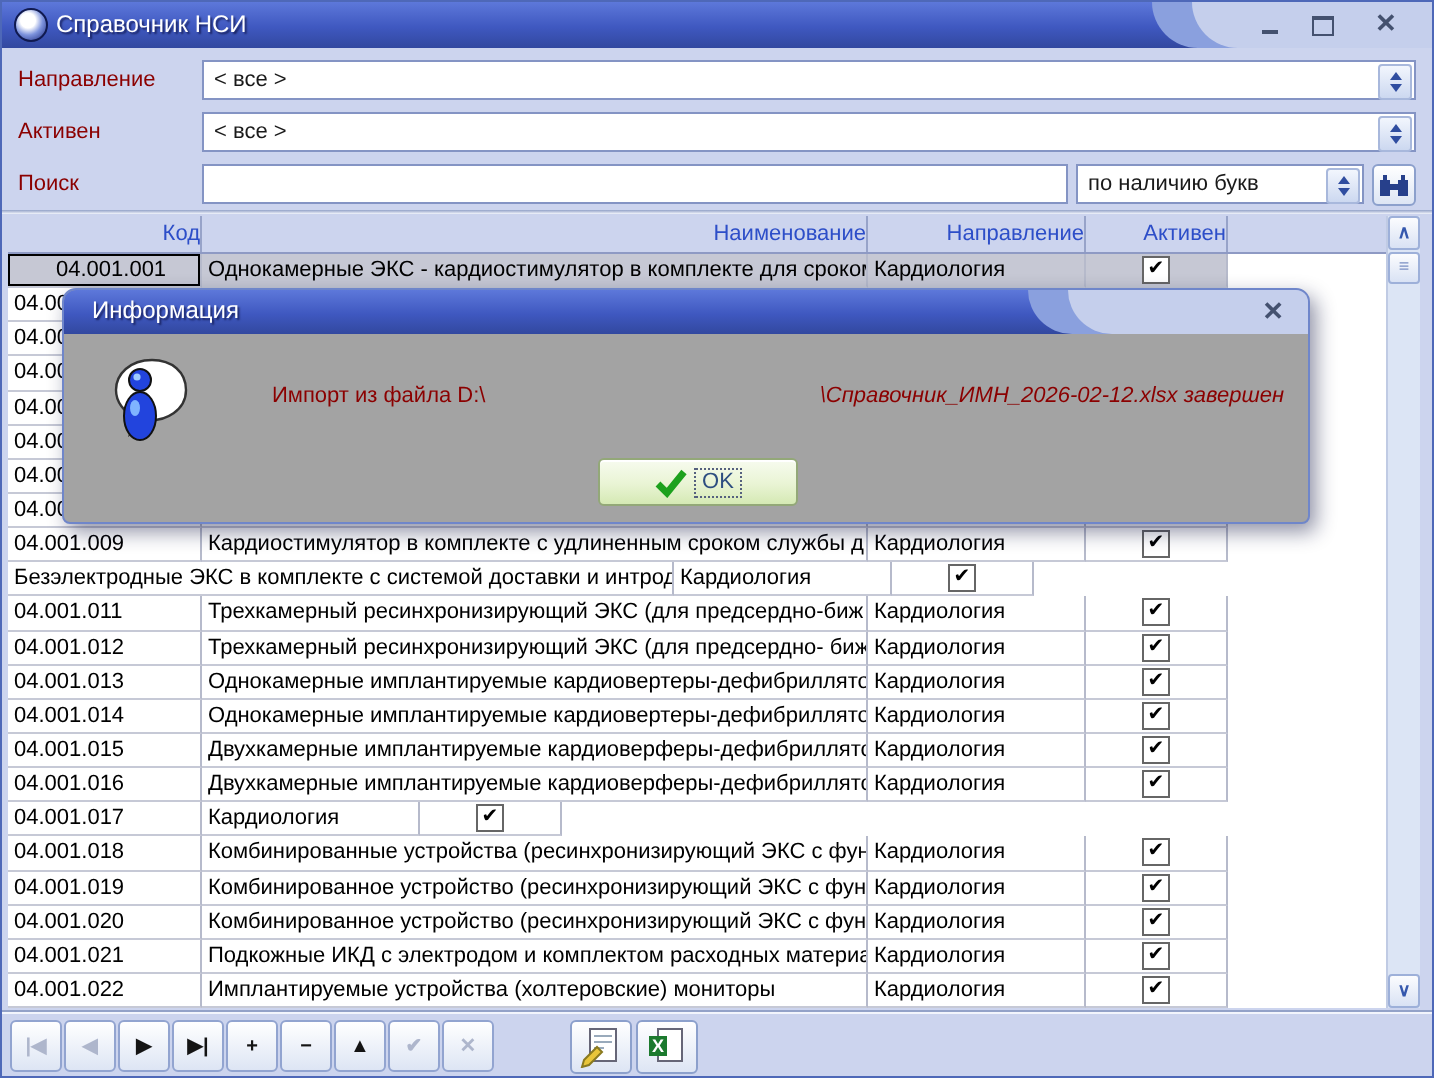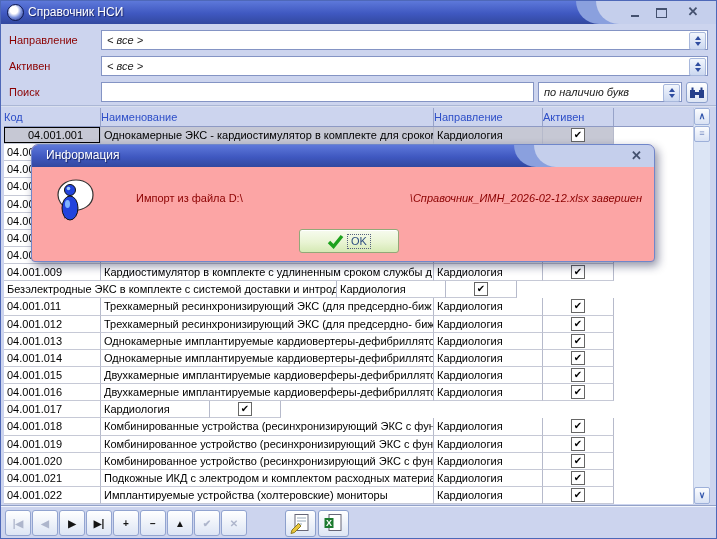--- a/index.html
+++ b/index.html
@@ -16,37 +16,37 @@
     border:1px solid #101a50;background:radial-gradient(circle at 40% 35%,#ffffff 0 28%,#7d93dd 55%,#16247a 100%);}
   .wtitle{position:absolute;left:27px;top:4px;color:#fff;font-size:12px;text-shadow:1px 1px 1px rgba(0,0,40,.6);white-space:nowrap;}
   .win-btn{position:absolute;top:4px;width:18px;height:15px;text-align:center;color:#44516f;cursor:default;}
   .wb-min{right:72px}.wb-max{right:46px}.wb-close{right:14px;font-size:13px;font-weight:bold;line-height:14px;}
   .wb-min i{display:block;width:8px;height:2px;background:#44516f;margin:10px auto 0;}
   .wb-max i{display:block;width:9px;height:7px;border:1px solid #44516f;border-top-width:2px;margin:3px auto 0;}
 
   
   .flabel{position:absolute;left:8px;color:#8b0000;}
   .combo{position:absolute;background:#fff;border:1px solid #8494c4;height:20px;box-sizing:border-box;
-    line-height:18px;padding-left:5px;color:#1a1a1a;white-space:nowrap;font-style:italic;}
+    line-height:18px;padding-left:5px;color:#1a1a1a;white-space:nowrap;}
   .spin{position:absolute;right:1px;top:1px;width:15px;height:16px;
     background:linear-gradient(180deg,#f2f6fd,#ccd8f0);border:1px solid #a8b8dc;border-radius:2px;
     display:flex;flex-direction:column;align-items:center;justify-content:center;gap:2px;}
   .tri-u{width:0;height:0;border-left:3px solid transparent;border-right:3px solid transparent;border-bottom:4px solid #2f4da0;}
   .tri-d{width:0;height:0;border-left:3px solid transparent;border-right:3px solid transparent;border-top:4px solid #2f4da0;}
   #search-input{position:absolute;left:100px;top:81px;width:433px;height:20px;border:1px solid #8494c4;
     box-sizing:border-box;padding:0 4px;font:11px "Liberation Sans",sans-serif;background:#fff;}
   .small-btn{box-sizing:border-box;border:1px solid #8ca0cc;border-radius:3px;
     background:linear-gradient(180deg,#ffffff,#dde5f4);display:flex;align-items:center;justify-content:center;}
   #binoc-btn{position:absolute;left:685px;top:81px;width:22px;height:21px;}
   .hsep{position:absolute;left:0;top:104px;width:717px;height:2px;background:linear-gradient(180deg,#93a2c8,#f2f5fc);}
 
   
   #grid{position:absolute;left:3px;top:107px;width:689px;height:396px;background:#fff;overflow:hidden;}
   .grid-header{display:flex;height:19px;background:#ccd4ee;border-bottom:1px solid #8e9ac4;color:#2d4ec8;box-sizing:border-box;}
-  .h-cell{box-sizing:border-box;border-right:1px solid #97a3c9;text-align:left;line-height:18px;overflow:hidden;white-space:nowrap;}
+  .h-cell{box-sizing:border-box;border-right:1px solid #97a3c9;text-align:right;line-height:18px;overflow:hidden;white-space:nowrap;}
   .w-code{width:97px}.w-name{width:333px}.w-dir{width:109px}.w-act{width:71px}.w-fill{flex:1;border-right:none;}
   #grid-body{height:377px;overflow:hidden;}
   .grid-row{display:flex;height:17.15px;box-sizing:border-box;}
   .cell{box-sizing:border-box;border-right:1px solid #b6bacb;border-bottom:1px solid #c6c9d6;
     overflow:hidden;white-space:nowrap;line-height:16px;padding-left:3px;}
   .c-code{width:97px}.c-name{width:333px}.c-dir{width:109px}
   .c-act{width:71px;display:flex;align-items:center;justify-content:center;padding:0;}
   .c-fill{flex:1;border:none;padding:0;}
   .sel .cell:not(.c-fill){background:#c6c8d4;}
   .focus-cell{box-shadow:inset 0 0 0 1px #000;padding-left:24px;}
@@ -54,21 +54,21 @@
 
   
   #vscroll{position:absolute;left:692px;top:107px;width:17px;height:396px;background:#dce5f5;border-left:1px solid #c0cbe4;box-sizing:border-box;}
   .sb-btn,.sb-thumb{position:absolute;left:0;width:16px;height:17px;box-sizing:border-box;
     background:linear-gradient(180deg,#fbfcfe,#d9e2f4);border:1px solid #9db0d9;border-radius:2px;
     color:#3558ad;font-size:9px;font-weight:bold;text-align:center;line-height:15px;}
   .sb-up{top:0}.sb-down{bottom:0}
   .sb-thumb{top:18px;height:16px;color:#7d92c4;font-size:9px;line-height:13px;}
 
   
-  #dialog{position:absolute;left:30px;top:143px;width:622px;height:116px;background:#fca5a5;
+  #dialog{position:absolute;left:30px;top:143px;width:622px;height:116px;background:#a3a3a3;
     border:1px solid #6f86ca;border-radius:7px 7px 4px 4px;box-shadow:3px 4px 10px rgba(10,15,60,.45);z-index:10;}
   .dlg-title{position:relative;height:22px;border-radius:6px 6px 0 0;overflow:hidden;
     background:linear-gradient(180deg,#5d78da 0%,#3f58c0 55%,#32489f 100%);}
   .dlg-title-text{position:absolute;left:14px;top:3px;color:#fff;font-size:12px;text-shadow:1px 1px 1px rgba(0,0,40,.6);}
   .dlg-close{position:absolute;right:12px;top:3px;color:#44516f;font-weight:bold;font-size:13px;cursor:default;}
   .dlg-icon{position:absolute;left:24px;top:34px;}
   .dlg-msg{position:absolute;top:47px;color:#8b0000;white-space:nowrap;margin-left:24px;}
   .dlg-msg-left{left:80px;}
   .dlg-msg-right{right:12px;font-style:italic;}
   .ok-btn{position:absolute;left:267px;top:84px;width:100px;height:24px;box-sizing:border-box;

